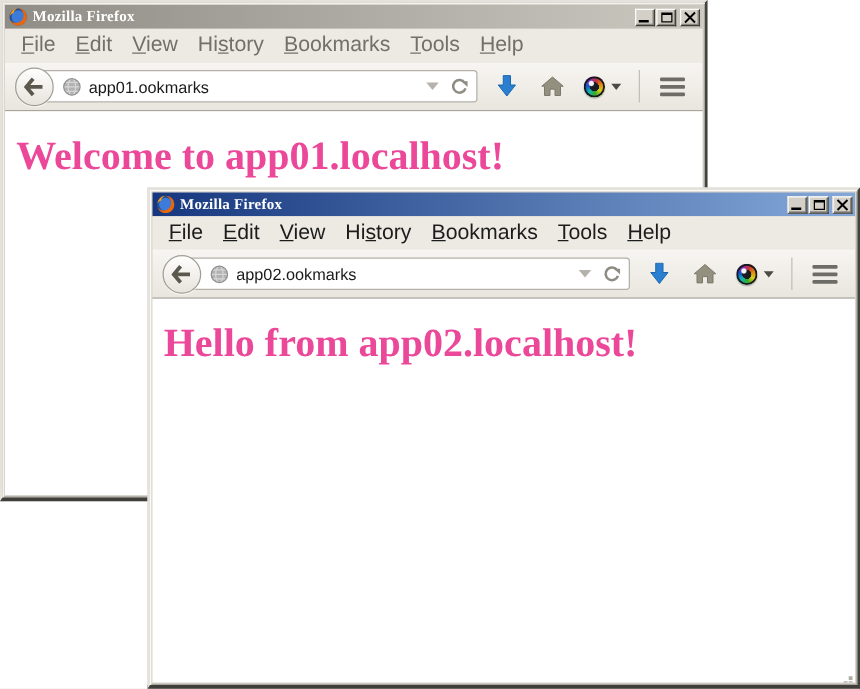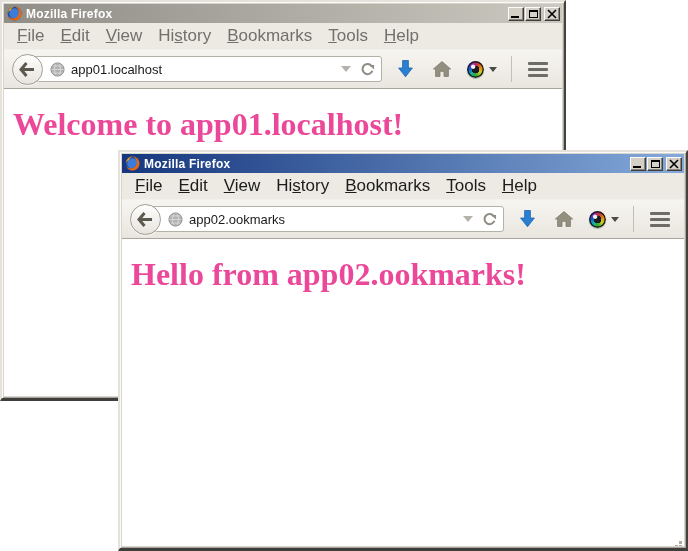--- a/index.html
+++ b/index.html
@@ -39,20 +39,21 @@
   .window.back  .titlebar { background: linear-gradient(90deg, #8f8d85, #cbc8c0); }
   .title-text {
     color: #ffffff;
     font-size: 12px;
     font-weight: bold;
     margin-left: 4px;
     flex: 1;
     white-space: nowrap;
     overflow: hidden;
     letter-spacing: 0.2px;
+    font-family: Liberation Serif, serif;
   }
   .fx-icon { width: 15px; height: 15px; flex: none; display: block; }
 
   .win-buttons { display: flex; align-items: center; gap: 1px; flex: none; }
   .tb-btn {
     width: 16px; height: 14px;
     background: #d4d0c8;
     border-top: 1px solid #fcfbf9;
     border-left: 1px solid #fcfbf9;
     border-right: 1px solid #3e3d39;
@@ -219,21 +220,21 @@
         <path d="M7.5 1 L2 7.5 L7.5 14 M2.5 7.5 H15" stroke="#5b584e" stroke-width="3" fill="none"></path>
       </svg>
     </div>
     <div class="urlbar">
       <svg width="15" height="15" viewBox="0 0 16 16">
         <circle cx="8" cy="8" r="7" fill="#b2b2b2"></circle>
         <ellipse cx="8" cy="8" rx="3.2" ry="7" fill="none" stroke="#d7d7d7" stroke-width="1"></ellipse>
         <path d="M1 8 H15 M2.2 4.2 H13.8 M2.2 11.8 H13.8" stroke="#d7d7d7" stroke-width="1" fill="none"></path>
         <circle cx="8" cy="8" r="7" fill="none" stroke="#8f8f8f" stroke-width="1"></circle>
       </svg>
-      <span class="url-text">app01.localhost</span>
+      <span class="url-text">app01.ookmarks</span>
       <span class="drop-tri"></span>
       <svg width="15" height="15" viewBox="0 0 16 16">
         <path d="M13.2 9.3 A5.4 5.4 0 1 1 12.6 4.6" fill="none" stroke="#8f8c84" stroke-width="2.2"></path>
         <path d="M9.8 3.2 L15 3.2 L15 8 Z" fill="#8f8c84"></path>
       </svg>
     </div>
     <div class="nav-right">
       <div class="icon-btn dl-btn">
         <svg width="15" height="18" viewBox="0 0 15 18">
           <path d="M4.6 0.5 H10.4 V8 H14.4 L7.5 16.8 L0.6 8 H4.6 Z" fill="#2b7fd0" stroke="#1d66ad" stroke-width="0.8"></path>
@@ -330,16 +331,16 @@
       </div>
       <span class="vsep"></span>
       <div class="icon-btn">
         <div class="hamburger">
             <span></span>
           </div>
       </div>
     </div>
   </div>
   <div class="content">
-    <h1>Hello from app02.ookmarks!</h1>
+    <h1>Hello from app02.localhost!</h1>
     <div class="resize-grip"></div>
   </div>
 </div>
 
 </body></html>

